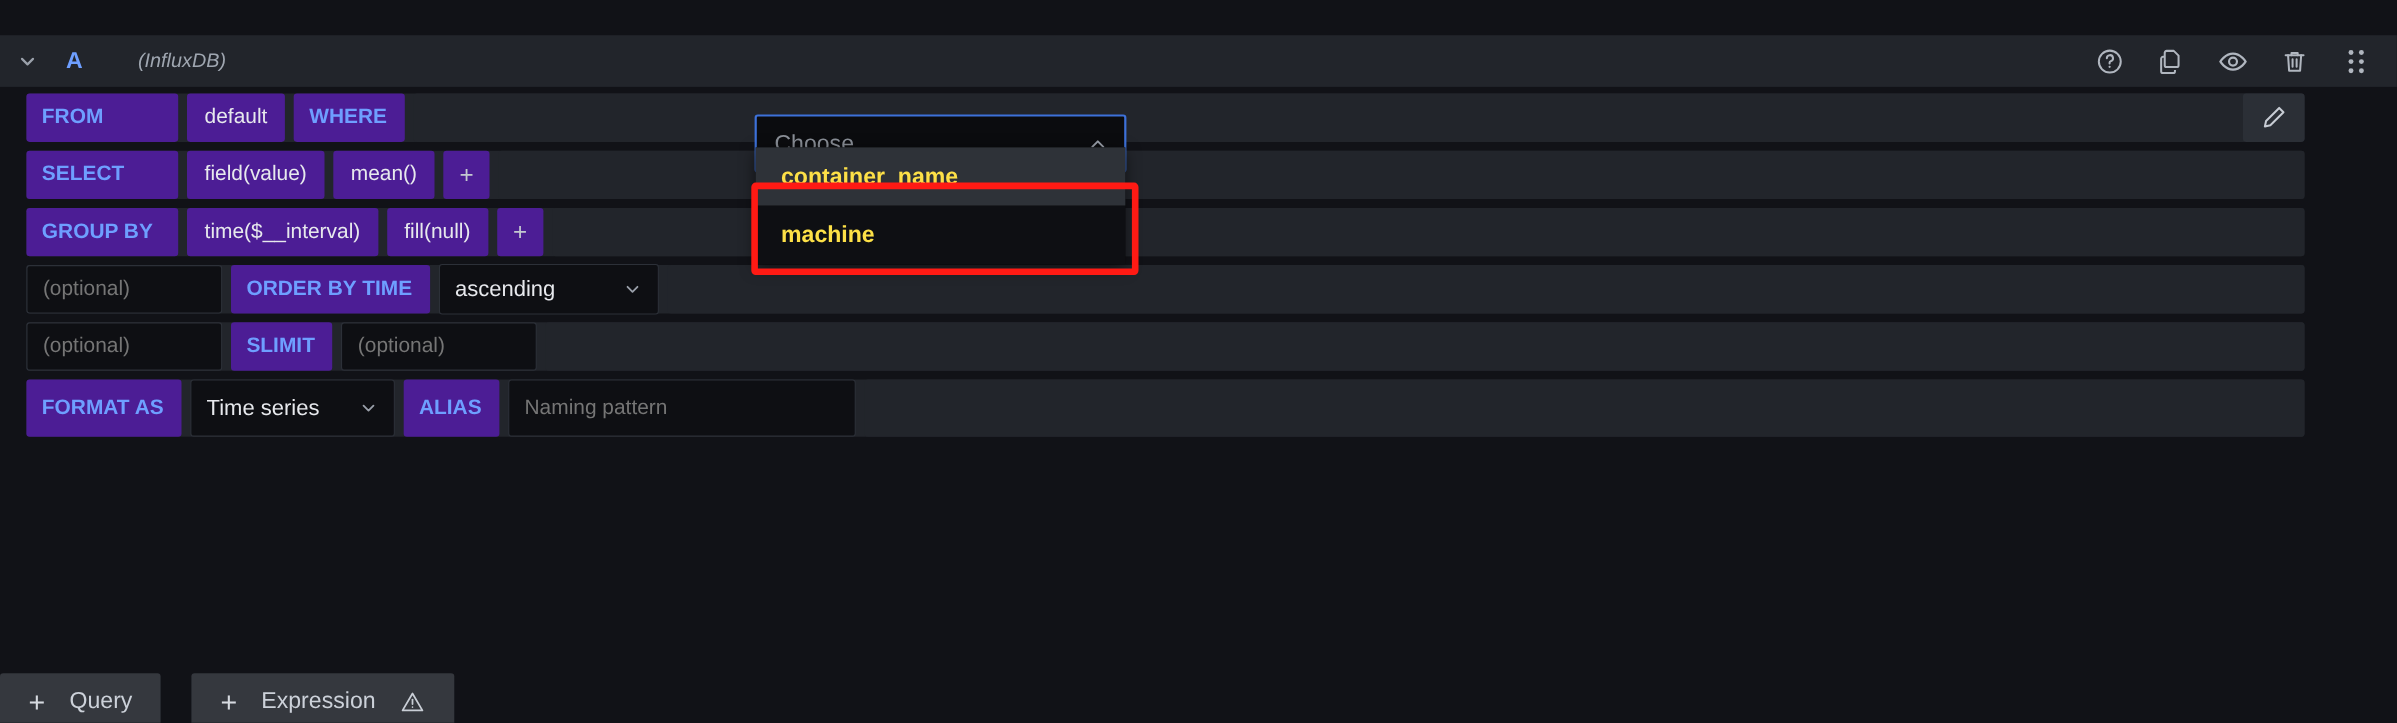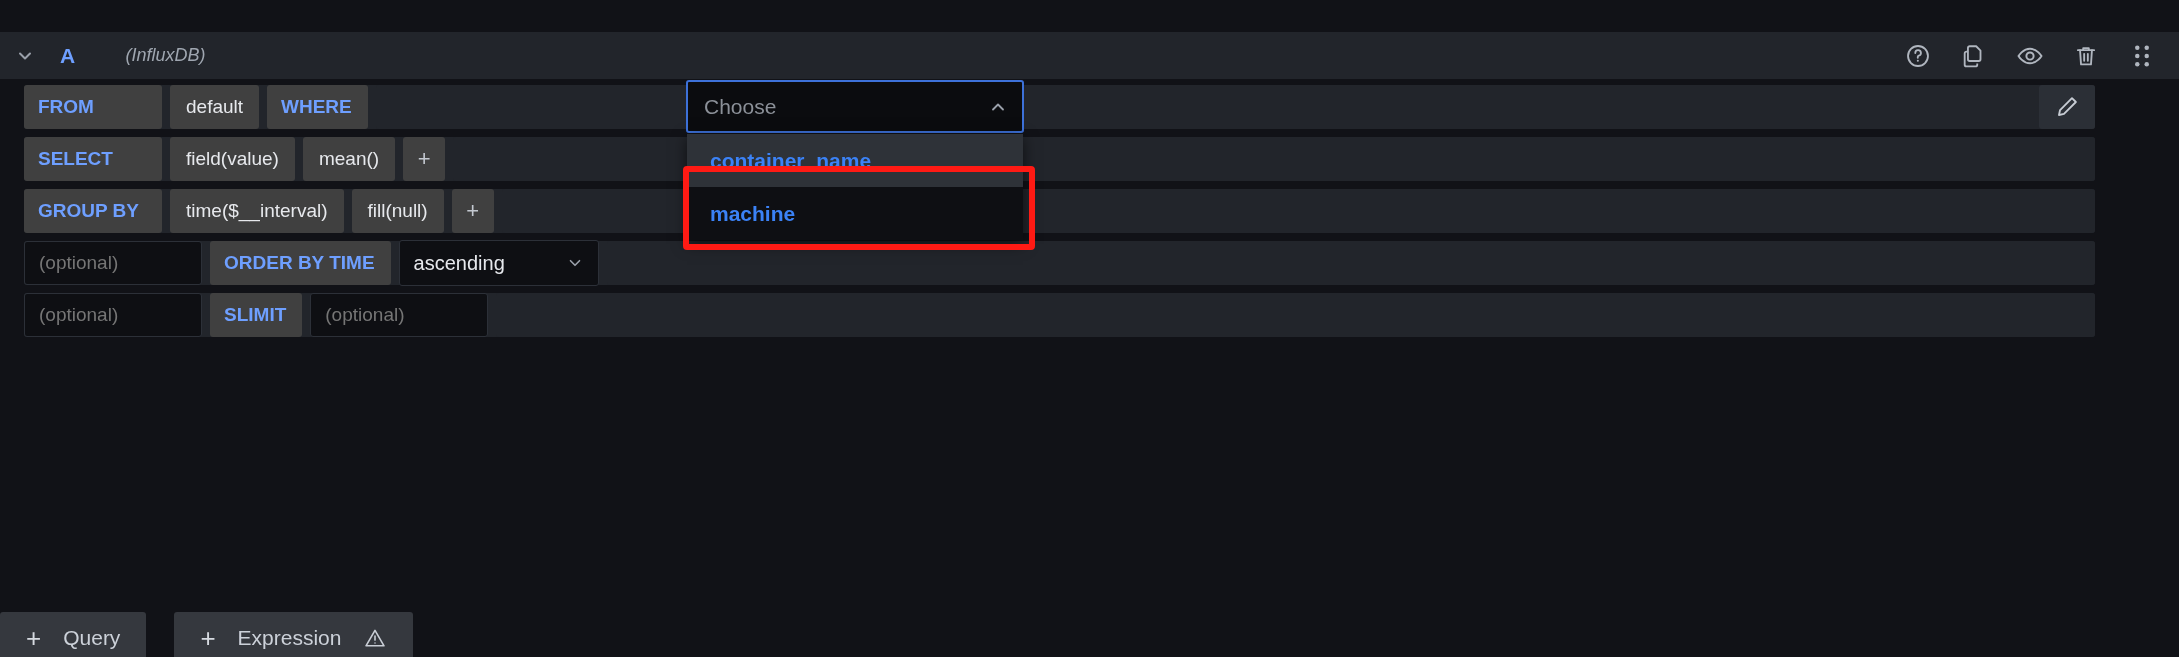--- a/index.html
+++ b/index.html
@@ -80,21 +80,21 @@
     z-index: 0;
   }
   .qrow > * { position: relative; z-index: 1; }
 
   .seg {
     height: 44px;
     display: flex;
     align-items: center;
     justify-content: center;
     padding: 0 16px;
-    background: #404040;
+    background: #4c1d95;
     border-radius: 3px;
     font-size: 19px;
     white-space: nowrap;
     cursor: pointer;
   }
   .seg.kw {
     color: #6e9fff;
     font-weight: bold;
     min-width: 138px;
     justify-content: flex-start;
@@ -170,38 +170,39 @@
     background: #0b0c0f;
     border: 2px solid #3d71d9;
     border-radius: 3px;
     display: flex;
     align-items: center;
     justify-content: space-between;
     padding: 0 14px 0 16px;
     color: #8b9098;
     font-size: 21px;
     cursor: pointer;
+    margin-top: 24px;
   }
   .dd-control .caret { color: #9aa0aa; display: flex; align-items: center; }
   .dd-menu {
     position: absolute;
     left: 1px; top: 54px;
     width: 336px;
     background: #0e0f13;
     box-shadow: 0 4px 14px rgba(0,0,0,.6);
     padding: 0;
   }
   .dd-opt {
     height: 53px;
     display: flex;
     align-items: center;
     padding: 0 0 0 23px;
     font-size: 21px;
     font-weight: bold;
-    color: #3b82f6;
+    color: #fde047;
     cursor: pointer;
     background: #0e0f13;
   }
   .dd-opt.active { background: #2e3238; }
 
   
   .annot-rect {
     position: absolute;
     left: 683px; top: 166px;
     width: 352px; height: 84px;
@@ -341,20 +342,35 @@
     </div>
 
     <div class="qrow">
       <div class="rowbg"></div>
       <input class="inp ph" style="width: 178px;" placeholder="(optional)">
       <div class="seg kw" style="min-width:0;">SLIMIT</div>
       <input class="inp ph" style="width: 178px;" placeholder="(optional)">
       <div class="seg spacer-seg"></div>
     </div>
 
+    <div class="qrow" style="height:52px;">
+      <div class="rowbg" style="height:52px;"></div>
+      <div class="seg kw" style="height:52px;min-width:140px;">FORMAT AS</div>
+      <div class="sel" style="height:52px;width:186px;justify-content:space-between;">
+        <span>Time series</span>
+        <span class="caret">
+          <svg width="18" height="18" viewBox="0 0 24 24" fill="none" stroke="currentColor" stroke-width="2.2" stroke-linecap="round" stroke-linejoin="round">
+              <polyline points="6 9 12 15 18 9"></polyline>
+            </svg>
+        </span>
+      </div>
+      <div class="seg kw" style="height:52px;min-width:0;">ALIAS</div>
+      <input class="inp ph" style="width: 316px; height: 52px;" placeholder="Naming pattern">
+      <div class="seg spacer-seg" style="height:52px;"></div>
+    </div>
 
   </div>
 
   <div class="dd-wrap">
     <div class="dd-control">
       <span>Choose</span>
       <span class="caret">
         <svg width="20" height="20" viewBox="0 0 24 24" fill="none" stroke="currentColor" stroke-width="2.2" stroke-linecap="round" stroke-linejoin="round">
             <polyline points="6 15 12 9 18 15"></polyline>
           </svg>

